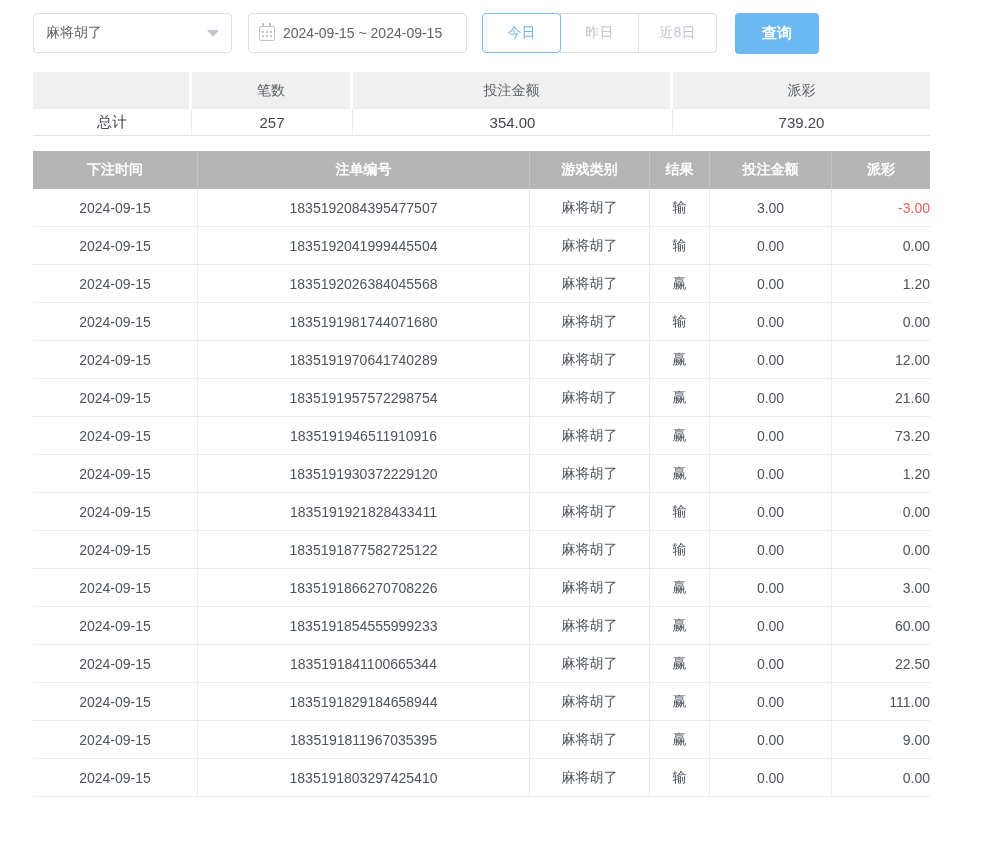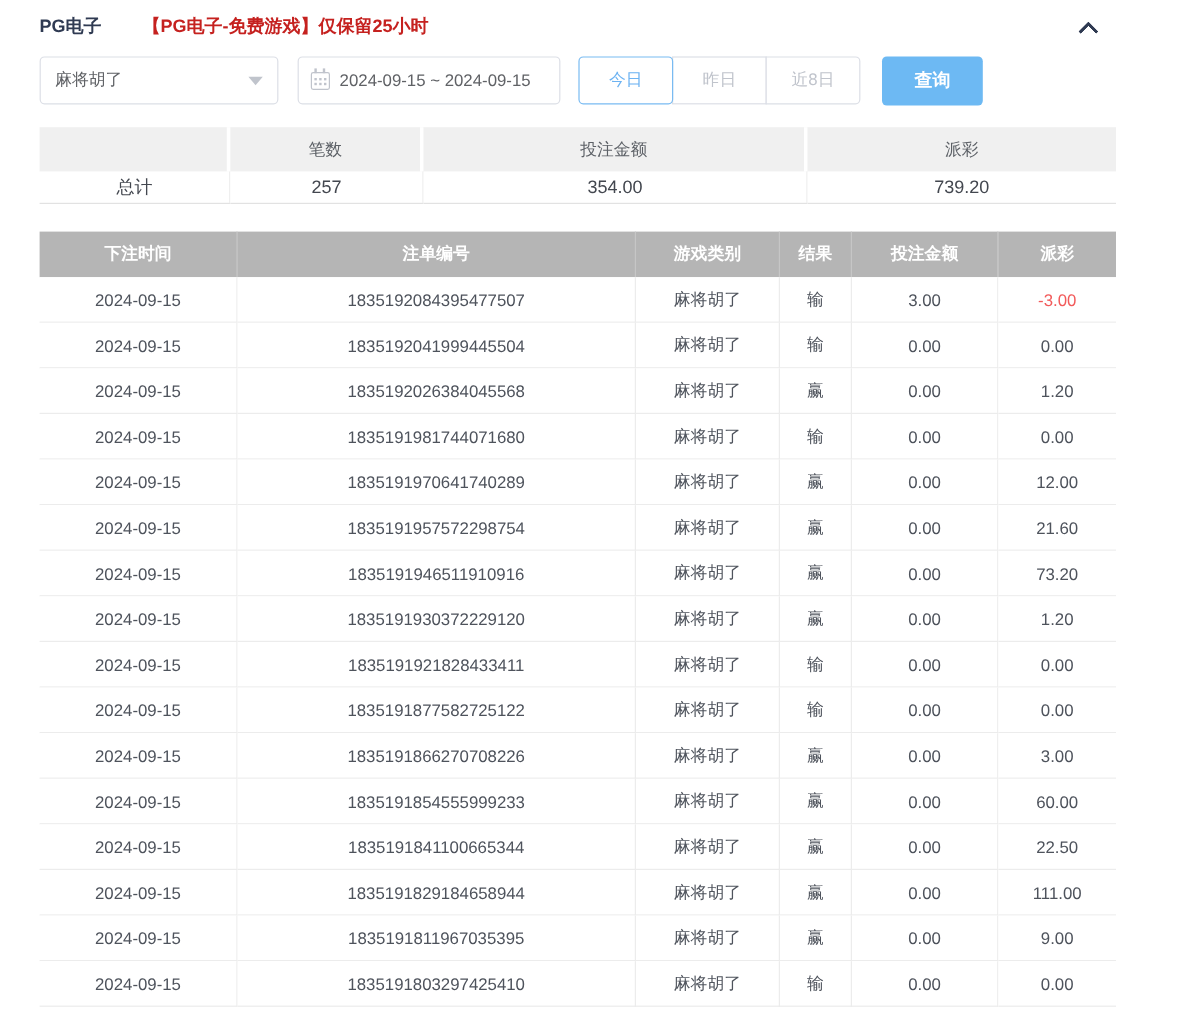--- a/index.html
+++ b/index.html
@@ -48,42 +48,35 @@
   table { border-collapse:separate; border-spacing:0; table-layout:fixed; width:897px; }
   .summary-table { margin-top:19px; }
   .summary-table th { height:37px; background:#f0f0f0; color:#5c6066; font-size:14px;
     font-weight:normal; text-align:center; border-right:3px solid #fff; }
   .summary-table th:last-child { border-right:none; }
   .summary-table td { height:27px; background:#fff; color:#43474f; font-size:15px;
     text-align:center; border-right:1px solid #ebebeb; border-bottom:1px solid #e2e2e2; }
   .summary-table td:last-child { border-right:none; }
 
   
-  .records-table { margin-top:23px; }
+  .records-table { margin-top:15px; }
   .records-table th { height:38px; background:#b5b5b5; color:#fff; font-size:14px;
     font-weight:bold; text-align:center; border-right:1px solid #c6c6c6; }
   .records-table th:last-child { border-right:none; }
   .records-table td { height:38px; background:#fff; color:#4e535c; font-size:14px;
     text-align:center; border-right:1px solid #ececec; border-bottom:1px solid #ececec; }
-  .records-table td:last-child { border-right:none; }
+  .records-table td:last-child { border-right:none;text-align:right; }
   .records-table td.neg { color:#f25a5a; }
 </style>
 </head>
 <body>
 
 <div class="panel">
   <div class="content">
 
-    <div class="header-bar">
-      <span class="panel-title">PG电子</span>
-      <span class="panel-notice">【PG电子-免费游戏】仅保留25小时</span>
-      <span class="collapse-btn">
-        <span class="chevron-up"></span>
-      </span>
-    </div>
 
     <div class="filter-bar">
       <div class="select-box">
         <span>麻将胡了</span>
         <span class="select-caret"></span>
       </div>
       <div class="date-box">
         <span class="cal-icon"></span>
         <span>2024-09-15 ~ 2024-09-15</span>
       </div>

